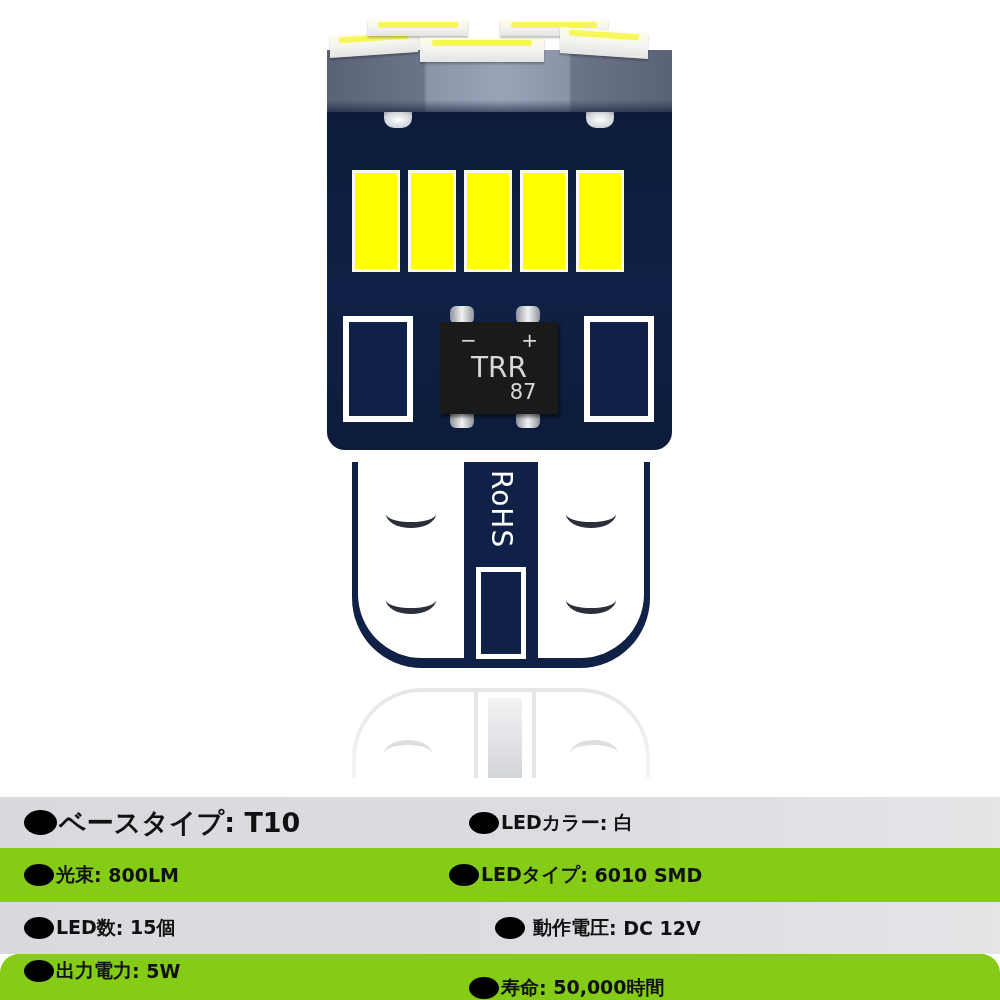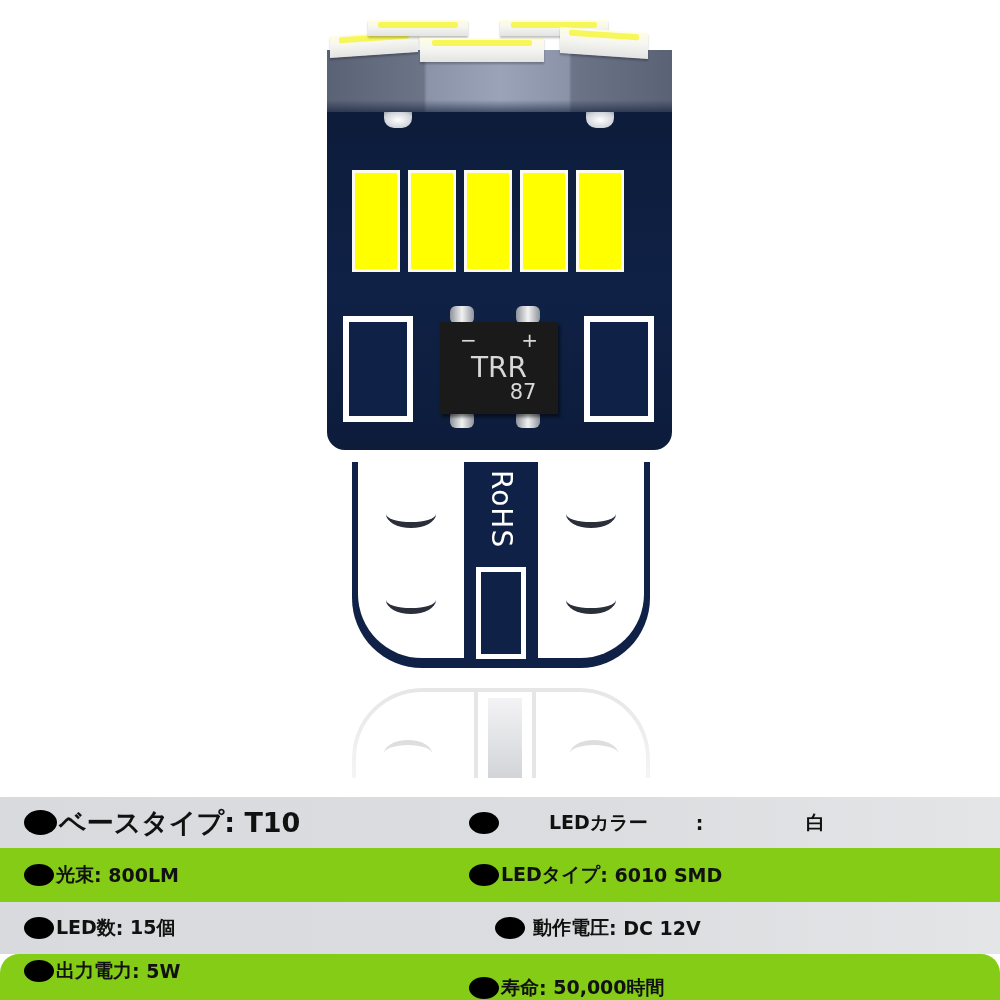--- a/index.html
+++ b/index.html
@@ -188,32 +188,32 @@
   </div>
 </div>
 
 <div class="specs">
 
   <div class="spec-row gray" style="top:0;height:51px;">
     <div class="spec-cell big" style="left:24px;">
       <span class="bullet" style="width:33px;height:25px;"></span>
       <span class="spec-label">ベースタイプ</span><span class="spec-sep">:</span>&nbsp;<span class="spec-value">T10</span>
     </div>
-    <div class="spec-cell small" style="left:469px;gap:48px;">
+    <div class="spec-cell small" style="left:469px;">
       <span class="bullet"></span>
       <span class="spec-label">LEDカラー</span><span class="spec-sep">:</span>&nbsp;<span class="spec-value">白</span>
     </div>
   </div>
 
   <div class="spec-row white" style="top:51px;height:54px;">
     <div class="spec-cell small" style="left:24px;">
       <span class="bullet"></span>
       <span class="spec-label">光束</span><span class="spec-sep">:</span>&nbsp;<span class="spec-value">800LM</span>
     </div>
-    <div class="spec-cell small" style="left:469px;">
+    <div class="spec-cell small" style="left:449px;">
       <span class="bullet"></span>
       <span class="spec-label">LEDタイプ</span><span class="spec-sep">:</span>&nbsp;<span class="spec-value">6010 SMD</span>
     </div>
   </div>
 
   <div class="spec-row gray" style="top:105px;height:52px;">
     <div class="spec-cell small" style="left:24px;">
       <span class="bullet"></span>
       <span class="spec-label">LED数</span><span class="spec-sep">:</span>&nbsp;<span class="spec-value">15個</span>
     </div>

